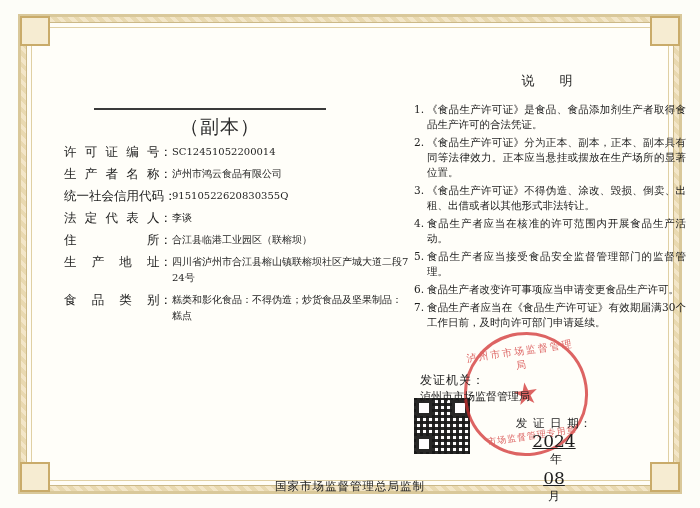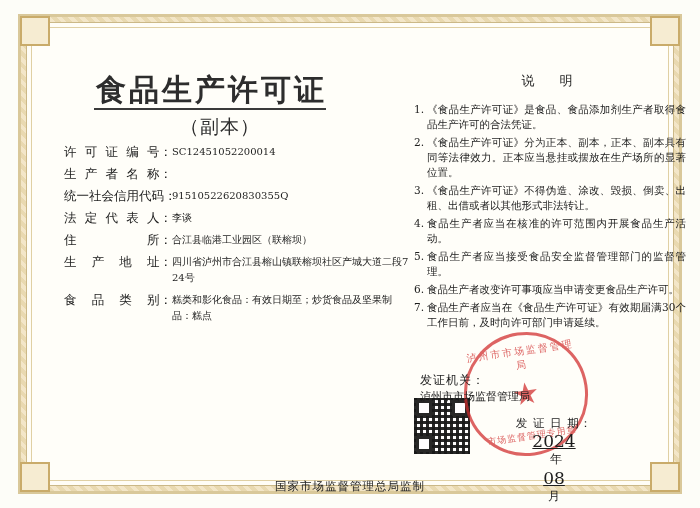--- a/index.html
+++ b/index.html
@@ -186,21 +186,20 @@
   <div class="frame-outer"></div>
   <div class="frame-mid"></div>
   <div class="frame-inner"></div>
   <div class="corner c-tl"></div>
   <div class="corner c-tr"></div>
   <div class="corner c-bl"></div>
   <div class="corner c-br"></div>
 
   <div class="content">
 
-    <div class="title">食品生产许可证</div>
     <div class="title-underline"></div>
     <div class="subtitle">（副本）</div>
 
     <div class="fields">
 
       <div class="row">
         <div class="label spread">
           <span>许</span>
             <span>可</span>
             <span>证</span>
@@ -211,20 +210,21 @@
       </div>
 
       <div class="row">
         <div class="label spread">
           <span>生</span>
             <span>产</span>
             <span>者</span>
             <span>名</span>
             <span>称：</span>
         </div>
+        <div class="value">泸州市鸿云食品有限公司</div>
       </div>
 
       <div class="row">
         <div class="label">统一社会信用代码：</div>
         <div class="value">91510522620830355Q</div>
       </div>
 
       <div class="row">
         <div class="label spread">
           <span>法</span>
@@ -254,21 +254,21 @@
         <div class="value">四川省泸州市合江县榕山镇联榕坝社区产城大道二段724号</div>
       </div>
 
       <div class="row">
         <div class="label spread">
           <span>食</span>
             <span>品</span>
             <span>类</span>
             <span>别：</span>
         </div>
-        <div class="value">糕类和影化食品：有效日期至；炒货食品及坚果制品：糕点</div>
+        <div class="value">糕类和影化食品：不得伪造；炒货食品及坚果制品：糕点</div>
       </div>
 
     </div>
 
     <div class="explain">
       <div class="explain-title">说　明</div>
       <ol>
         <li><span class="num">1.</span><span>《食品生产许可证》是食品、食品添加剂生产者取得食品生产许可的合法凭证。</span></li>
         <li><span class="num">2.</span><span>《食品生产许可证》分为正本、副本，正本、副本具有同等法律效力。正本应当悬挂或摆放在生产场所的显著位置。</span></li>
         <li><span class="num">3.</span><span>《食品生产许可证》不得伪造、涂改、毁损、倒卖、出租、出借或者以其他形式非法转让。</span></li>

